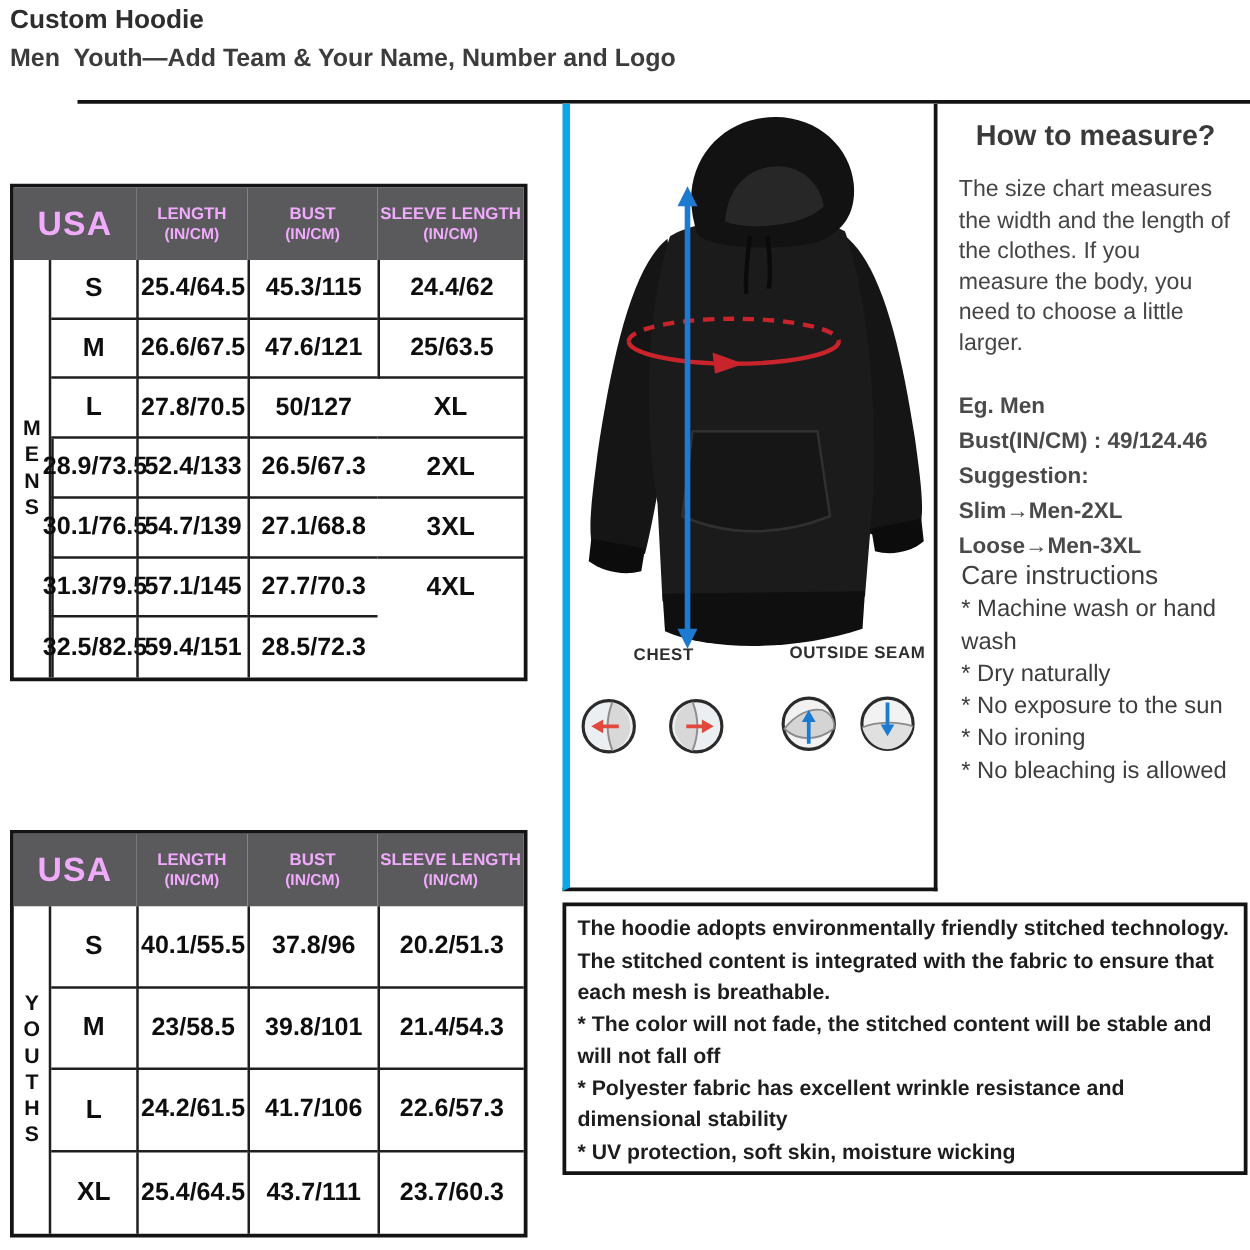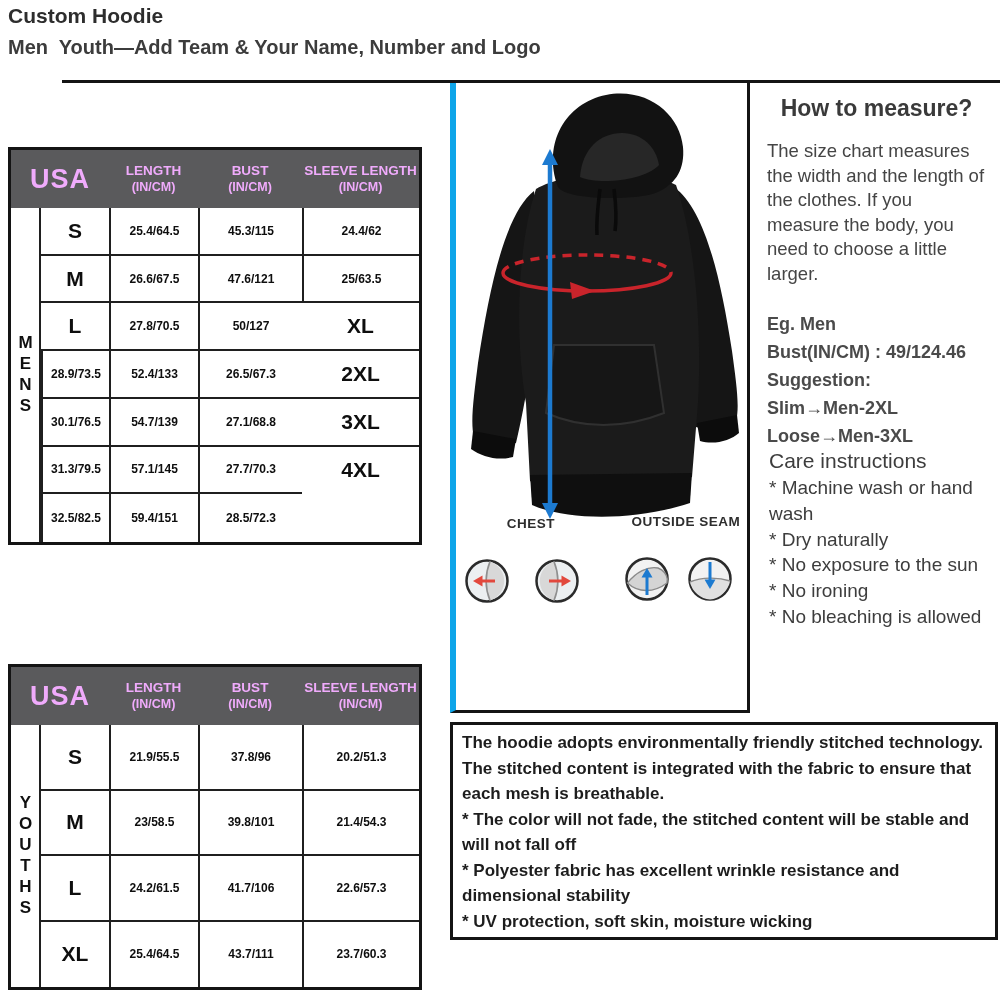--- a/index.html
+++ b/index.html
@@ -21,21 +21,21 @@
     grid-template-rows:58px repeat(4,1fr);}
   .th{background:#5a5a5c;color:#f0abfc;display:flex;flex-direction:column;align-items:center;justify-content:center;font-weight:bold;}
   .th-usa{grid-column:1 / 3;font-size:27px;letter-spacing:1px;}
   .th-col{font-size:13.5px;line-height:1.2;text-align:center;}
   .th-col .unit{font-size:12.5px;}
   .side-cell{grid-column:1;display:grid;place-items:center;writing-mode:vertical-lr;text-orientation:upright;
              font-weight:bold;font-size:17px;letter-spacing:2px;color:#101010;border-right:2px solid #1f1f1f;}
   .cell{display:flex;align-items:center;justify-content:center;font-weight:bold;color:#0e0e0e;
         border-bottom:2px solid #1f1f1f;}
   .cell.size{font-size:21px;}
-  .cell.val{font-size:12px;border-left:2px solid #1f1f1f;text-align:right;}
+  .cell.val{font-size:20px;border-left:2px solid #1f1f1f;text-align:right;}
   .cell.nb{border-bottom:none;}
 
   
   .mid-panel{position:absolute;left:450px;top:83px;width:300px;height:630px;box-sizing:border-box;
              border-left:6px solid #0ea5e9;border-right:3px solid #141414;border-bottom:3px solid #141414;background:#fff;}
   .hoodie-svg{position:absolute;left:-2px;top:0;width:300px;height:500px;}
   .diagram-label{position:absolute;font-size:13.5px;font-weight:bold;color:#2e2e2e;text-align:center;letter-spacing:.5px;}
   .chest-label{left:15px;top:433px;width:120px;}
   .seam-label{left:160px;top:431px;width:140px;}
   .m-icon{position:absolute;width:46px;height:46px;}
@@ -128,21 +128,21 @@
       <span>BUST</span>
       <span class="unit">(IN/CM)</span>
     </div>
     <div class="th th-col">
       <span>SLEEVE LENGTH</span>
       <span class="unit">(IN/CM)</span>
     </div>
     <div class="side-cell" style="grid-row:2 / span 4">YOUTHS</div>
 
     <div class="cell size">S</div>
-    <div class="cell val">21.9/55.5</div>
+    <div class="cell val">40.1/55.5</div>
     <div class="cell val">37.8/96</div>
     <div class="cell val">20.2/51.3</div>
 
     <div class="cell size">M</div>
     <div class="cell val">23/58.5</div>
     <div class="cell val">39.8/101</div>
     <div class="cell val">21.4/54.3</div>
 
     <div class="cell size">L</div>
     <div class="cell val">24.2/61.5</div>

